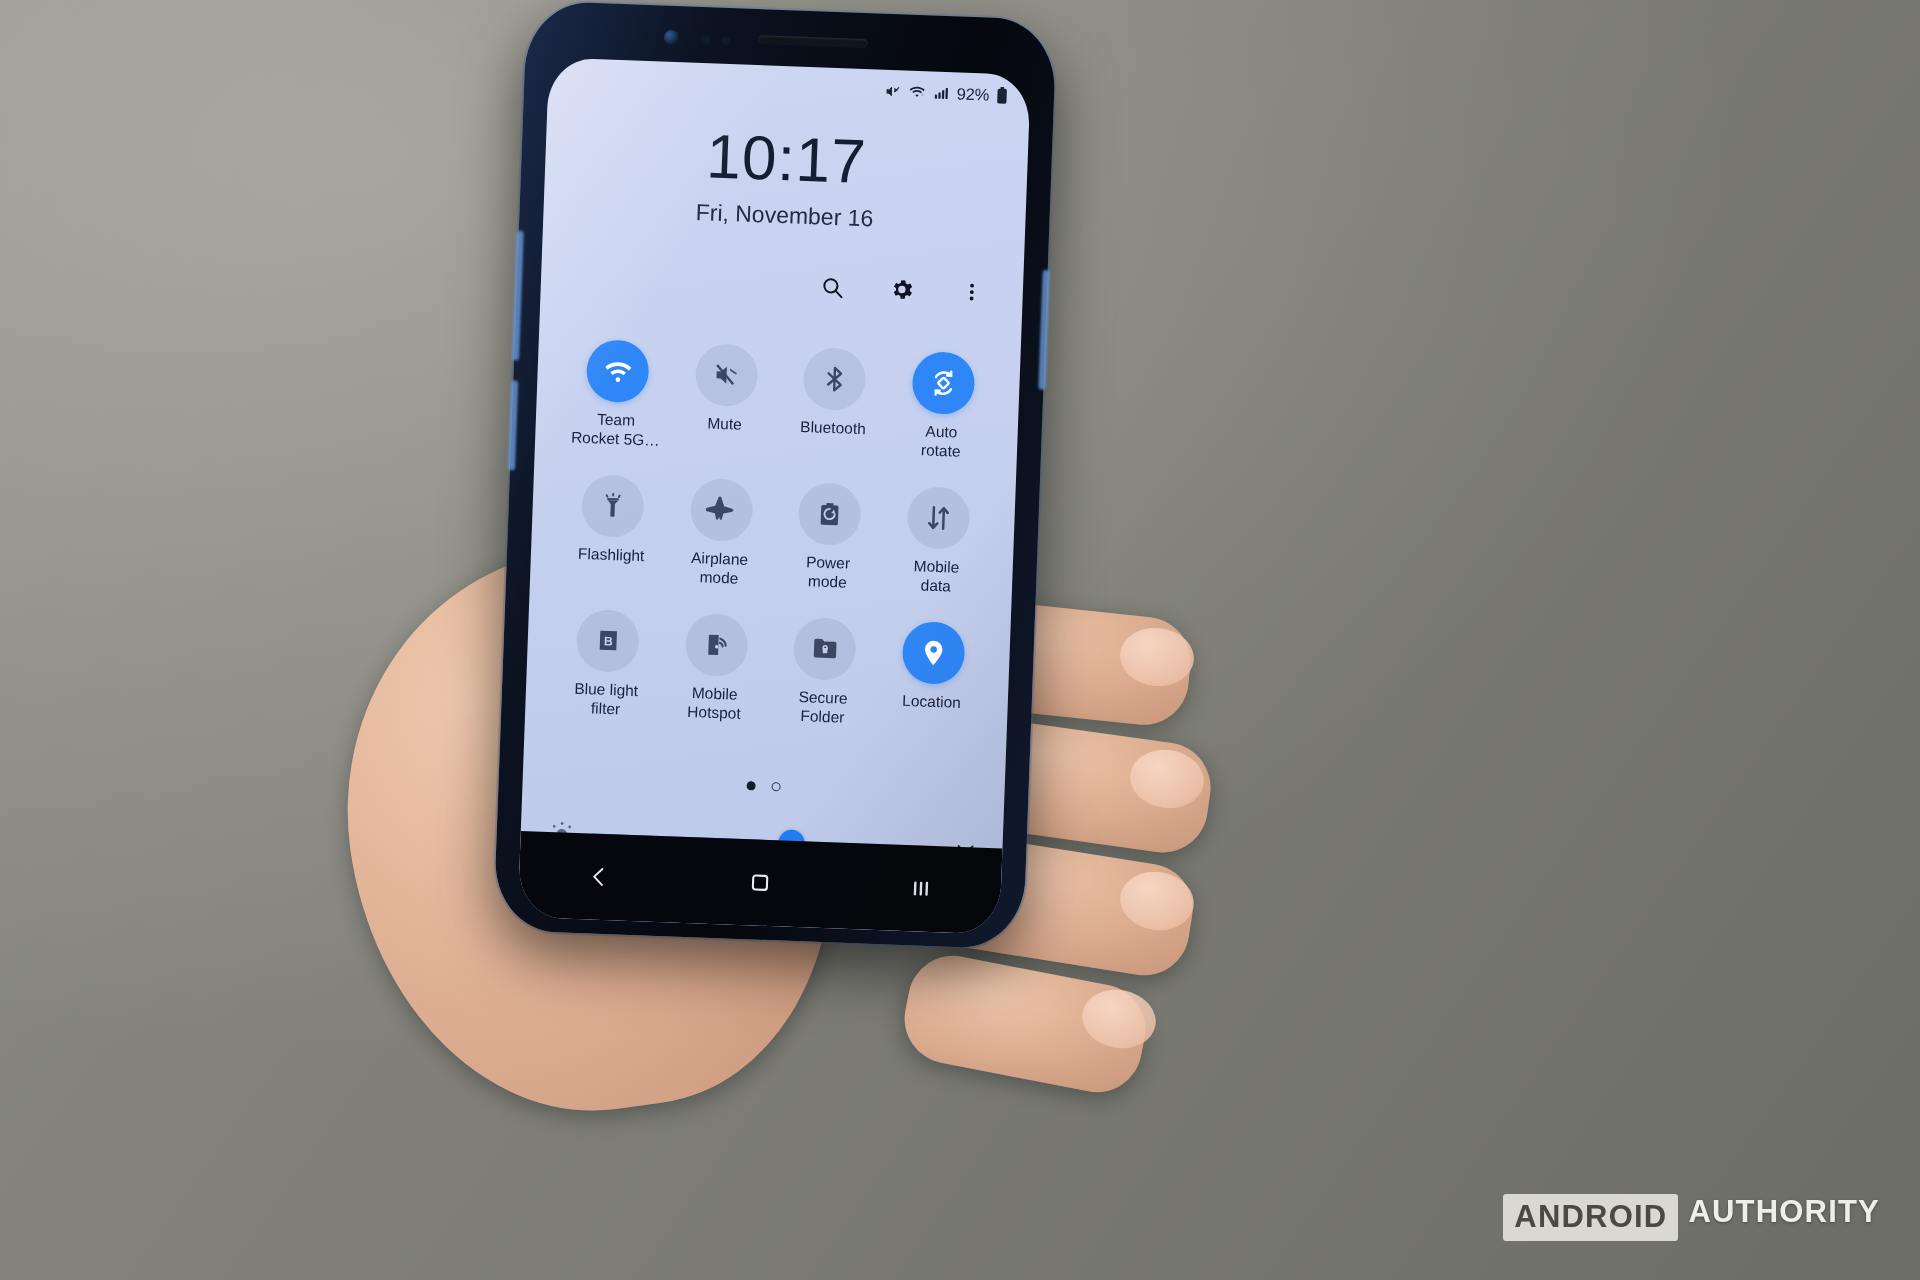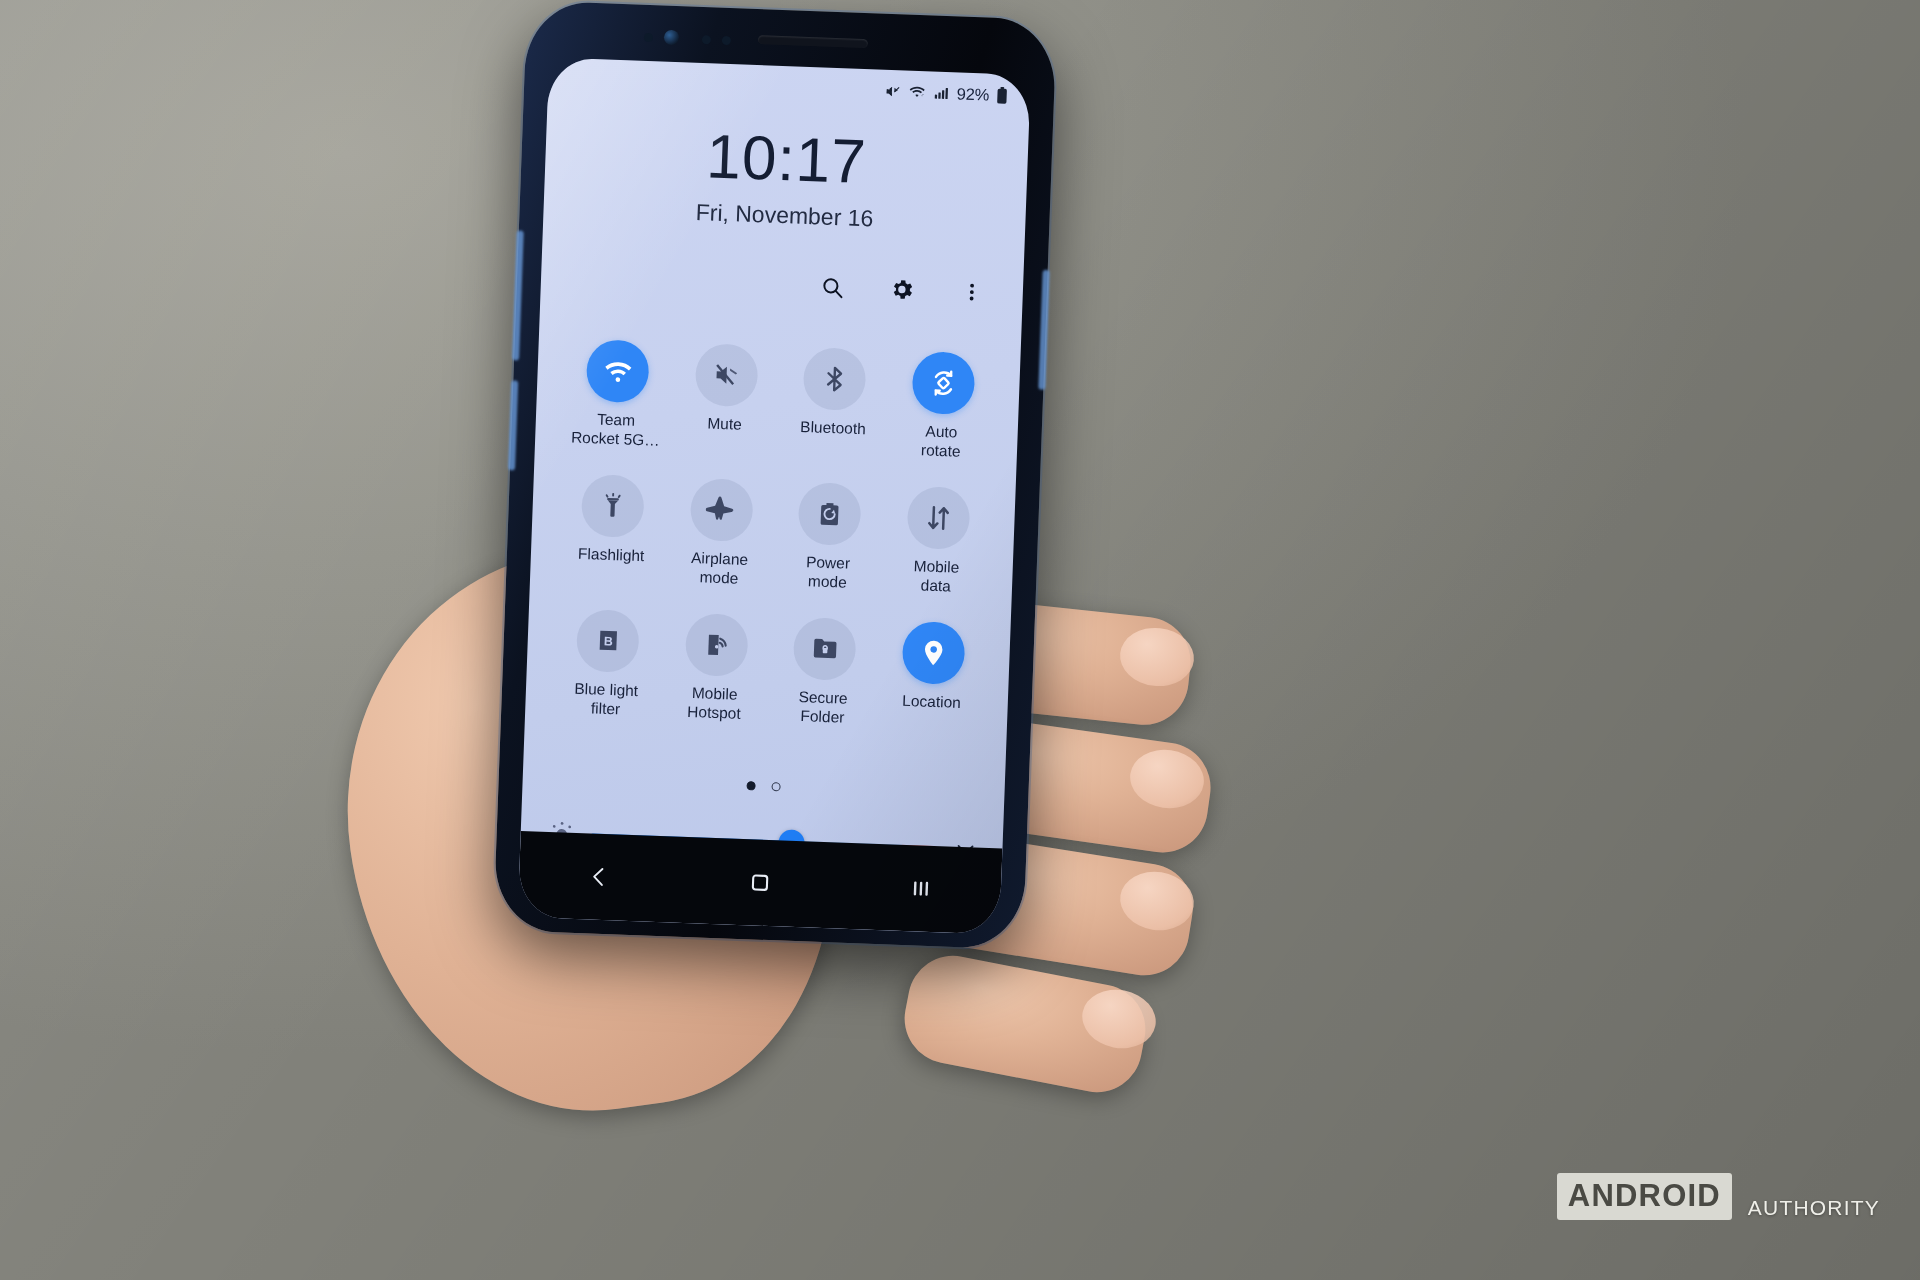--- a/index.html
+++ b/index.html
@@ -151,27 +151,27 @@
 
   
   #navbar {
     position:absolute; left:0; right:0; bottom:0; height:86px;
     background:#05070c; display:flex; align-items:center; justify-content:space-around; z-index:30;
   }
   .nav-btn { width:60px; height:50px; display:flex; align-items:center; justify-content:center; color:#e9edf6; }
 
   
   #watermark {
-    position:absolute; right:40px; bottom:60px; display:flex; align-items:flex-end; gap:16px; z-index:50;
+    position:absolute; right:40px; bottom:39px; display:flex; align-items:flex-start; gap:10px; z-index:50;
   }
   #wm-android {
     background:#d9d9d2; color:#4a4a44; font-size:31px; font-weight:700; letter-spacing:1.2px;
     padding:5px 11px 6px; border-radius:3px;
   }
-  #wm-authority { color:#efefe9; font-size:21px; font-weight:400; letter-spacing:1.2px;
+  #wm-authority { color:#efefe9; font-size:31px; font-weight:700; letter-spacing:1.2px;
                   text-shadow:0 1px 3px rgba(0,0,0,.35); }
 </style>
 </head>
 <body>
 
 <div id="wall"></div>
 
 <div id="hand">
   <div class="thumb"></div>
   <div class="palm"></div>

